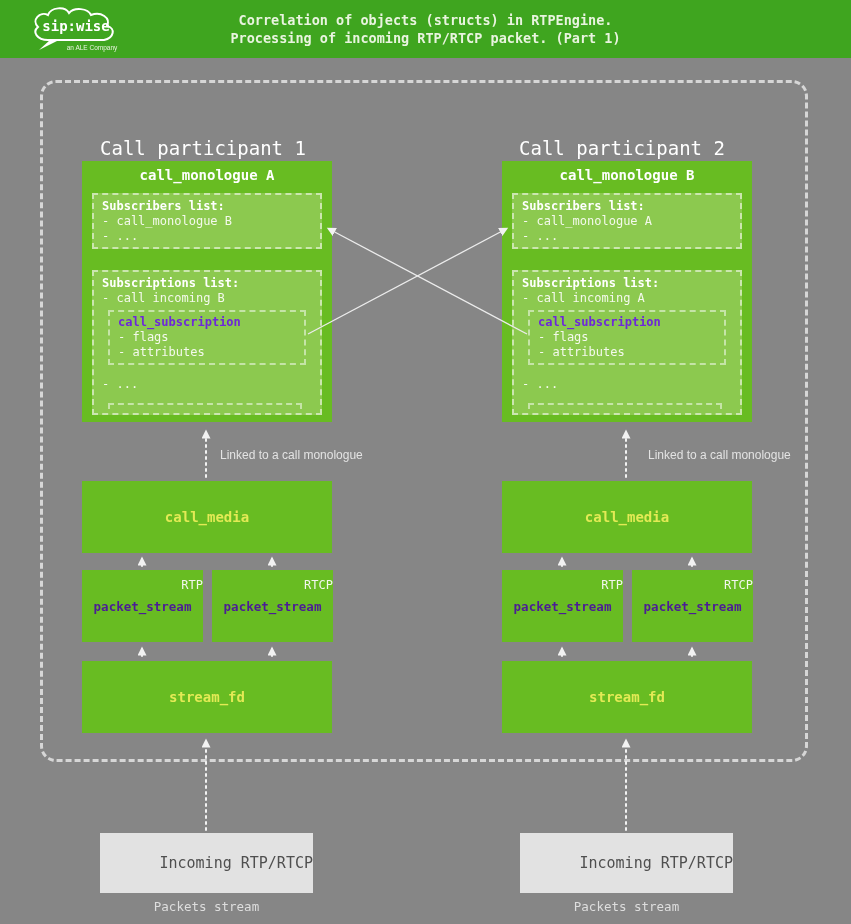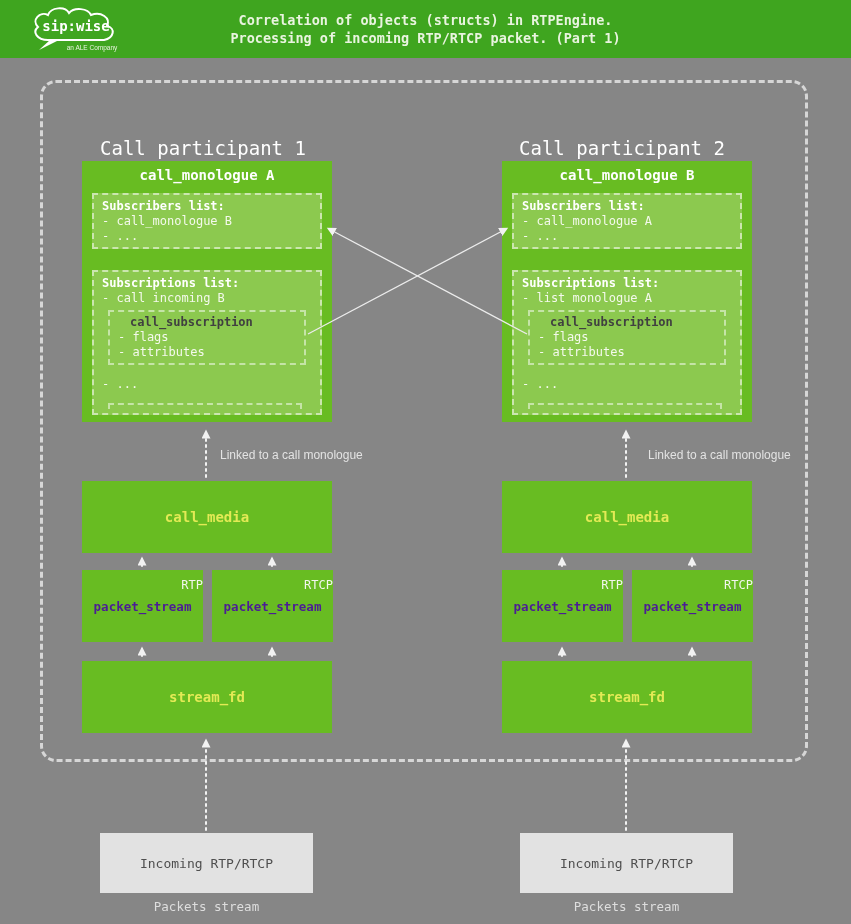--- a/index.html
+++ b/index.html
@@ -40,21 +40,21 @@
     padding:4px 8px; overflow:hidden;
   }
   .subscribers { top:32px; height:56px; }
   .subscriptions { top:109px; height:145px; }
   .sb-title { font-weight:bold; color:#ffffff; }
   .subscription-box {
     margin:4px 6px 0 6px;
     border:2px dashed rgba(255,255,255,0.5);
     padding:3px 8px;
   }
-  .sub-title { font-weight:bold; color:#404040;margin-left:12px; }
+  .sub-title { font-weight:bold; color:#6d28d9; }
   .more-line { margin-top:12px; }
   .clipped-box {
     position:absolute; left:14px; bottom:-8px; width:194px; height:18px;
     border:2px dashed rgba(255,255,255,0.5);
   }
   .linked-label {
     position:absolute; top:448px; color:#e3e3e3; font-size:12px;
     font-family:"Liberation Sans", sans-serif;
   }
   .media-box {
@@ -65,22 +65,22 @@
   .ps-box { top:570px; width:121px; height:72px; text-align:center; }
   .proto { margin-top:8px; color:#f2f6ee; font-size:12px;text-align:right; }
   .ps-label { margin-top:7px; color:#4c1d95; font-weight:bold; font-size:12.5px; }
   .fd-box {
     top:661px; width:250px; height:72px;
     display:flex; align-items:center; justify-content:center;
     color:#e3ea55; font-weight:bold; font-size:14px;
   }
   .incoming {
     position:absolute; top:833px; width:213px; height:60px;
-    background:#e2e2e2; color:#4f4f4f; font-size:13px;
-    display:flex; align-items:center; justify-content:center;
+    background:#e2e2e2; color:#4f4f4f; font-size:15px;
+    display:flex; align-items:center; justify-content:flex-end;
   }
   .packets-label {
     position:absolute; top:899px; width:213px; text-align:center;
     color:#dedede; font-size:12.5px;
   }
   .arrows { position:absolute; left:0; top:0; width:851px; height:924px; pointer-events:none; }
 </style>
 </head>
 <body>
 
@@ -157,21 +157,21 @@
       <div class="mono-title">call_monologue B</div>
 
       <div class="subbox subscribers">
         <div class="sb-title">Subscribers list:</div>
         <div>- call_monologue A</div>
         <div>- ...</div>
       </div>
 
       <div class="subbox subscriptions">
         <div class="sb-title">Subscriptions list:</div>
-        <div>- list monologue A</div>
+        <div>- call incoming A</div>
         <div class="subscription-box">
           <div class="sub-title">call_subscription</div>
           <div>- flags</div>
           <div>- attributes</div>
         </div>
         <div class="more-line">- ...</div>
         <div class="clipped-box"></div>
       </div>
     </div>
 

